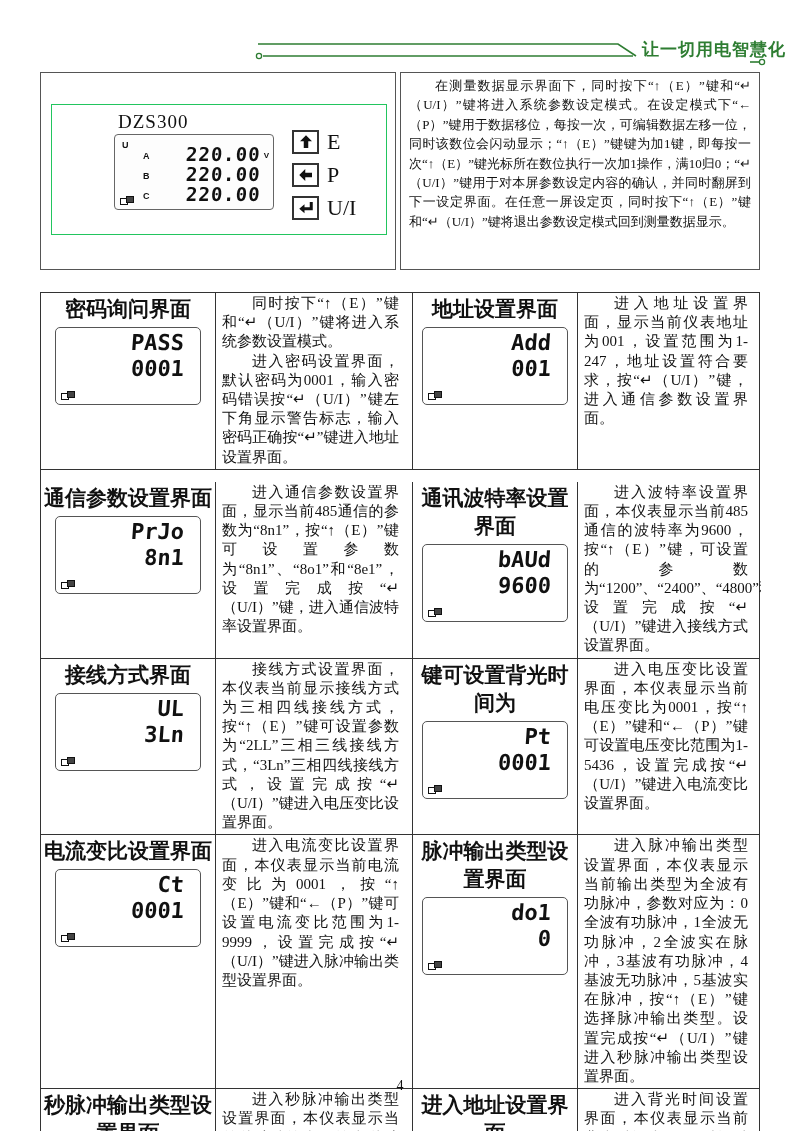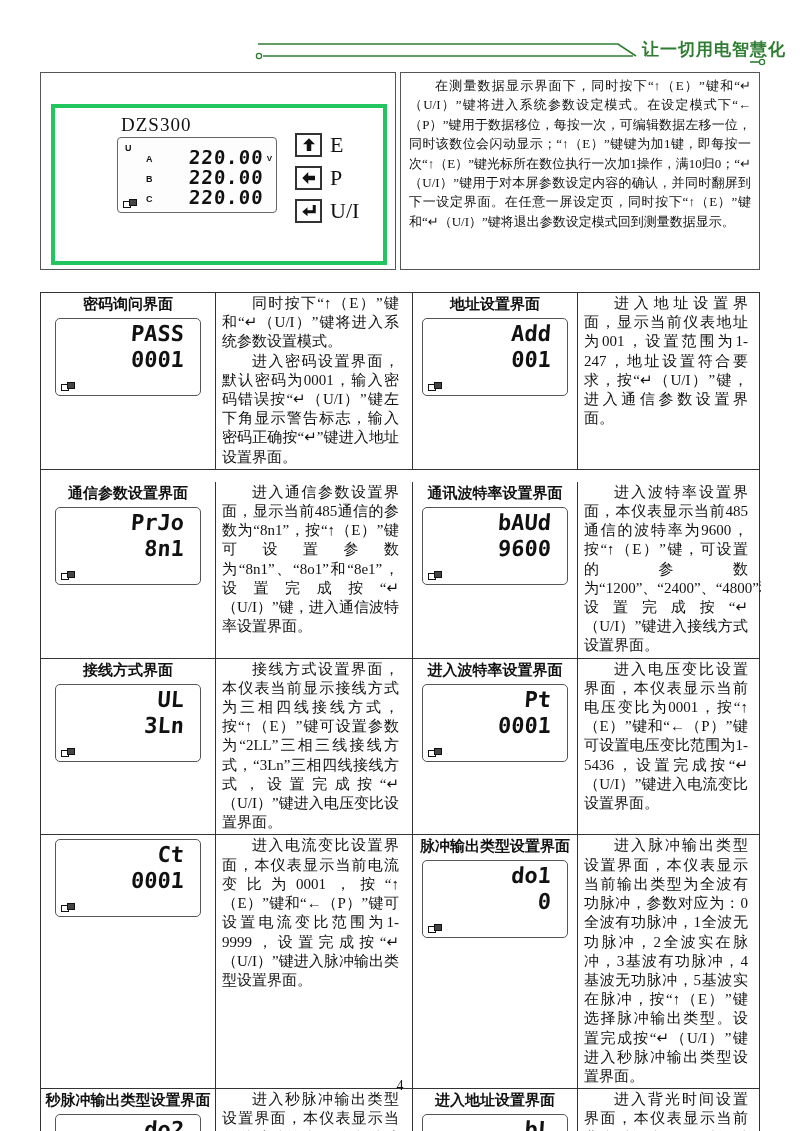--- a/index.html
+++ b/index.html
@@ -12,21 +12,21 @@
   .hdr{position:absolute;left:0;top:16px;width:800px;height:60px;}
   .hdr svg{position:absolute;left:0;top:0;}
   .slogan{
     position:absolute;left:642px;top:22px;width:120px;
     color:#2e7d32;font-weight:bold;font-size:17px;letter-spacing:1px;
     font-family:"Liberation Sans",sans-serif;white-space:nowrap;
   }
   
   .top-section{position:absolute;left:40px;top:72px;width:720px;height:198px;display:flex;gap:4px;}
   .meter-box{width:356px;height:198px;border:1px solid #555;position:relative;box-sizing:border-box;background:#fff;}
-  .meter-panel{position:absolute;left:10px;top:31px;width:336px;height:161px;border:4px solid #22c55e;box-sizing:border-box;}
+  .meter-panel{position:absolute;left:10px;top:31px;width:336px;height:131px;border:1px solid #22c55e;box-sizing:border-box;}
   .meter-model{position:absolute;left:66px;top:6px;font-size:19px;letter-spacing:1px;}
   .meter-lcd{
     position:absolute;left:62px;top:29px;width:160px;height:76px;
     border:1px solid #666;border-radius:4px;background:#fdfdfd;box-sizing:border-box;
   }
   .u-label{position:absolute;left:7px;top:5px;font-size:9px;font-weight:bold;font-family:"Liberation Sans",sans-serif;}
   .meter-lcd .unit{position:absolute;right:4px;top:16px;font-size:8px;font-weight:bold;font-family:"Liberation Sans",sans-serif;}
   .lcd-row{position:absolute;left:28px;width:118px;height:22px;}
   .lcd-row .phase{position:absolute;left:0;top:8px;font-size:9px;font-weight:bold;font-family:"Liberation Sans",sans-serif;}
   .val7{
@@ -43,21 +43,21 @@
   .btn svg{display:block;}
   .btn-label{font-size:22px;margin-left:8px;white-space:nowrap;}
   .intro-box{width:360px;height:198px;border:1px solid #555;box-sizing:border-box;padding:3px 8px;}
   .intro-box p{margin:0;font-size:13px;line-height:19.4px;text-align:justify;text-indent:2em;}
   
   .ptable{position:absolute;left:40px;top:292px;width:720px;border:1.5px solid #333;box-sizing:border-box;background:#fff;}
   .trow{display:grid;grid-template-columns:175px 197px 165px 183px;border-bottom:1px solid #333;}
   .trow:last-child{border-bottom:none;}
   .cell{border-right:1px solid #333;box-sizing:border-box;overflow:hidden;}
   .cell:last-child{border-right:none;}
-  .screen-title{text-align:center;font-weight:bold;font-size:15px;padding-top:2px;font-family:"Liberation Sans",sans-serif;}
+  .screen-title{text-align:center;font-weight:bold;font-size:21px;padding-top:2px;font-family:"Liberation Sans",sans-serif;}
   .lcd{
     position:relative;width:146px;height:78px;margin:4px auto 4px auto;
     border:1px solid #555;border-radius:5px;background:#fff;box-sizing:border-box;
   }
   .lcd-line1,.lcd-line2{
     text-align:right;padding-right:16px;
     font-family:"DejaVu Sans Mono",monospace;font-weight:bold;font-size:22px;line-height:24px;
     transform:skewX(-4deg);
   }
   .lcd-line1{margin-top:3px;}
@@ -198,34 +198,35 @@
       <div class="lcd">
         <div class="lcd-line1">UL</div>
         <div class="lcd-line2">3Ln</div>
         <span class="comm-icon"></span>
       </div>
     </div>
     <div class="cell text-cell">
       <p>接线方式设置界面，本仪表当前显示接线方式为三相四线接线方式，按“↑（E）”键可设置参数为“2LL”三相三线接线方式，“3Ln”三相四线接线方式，设置完成按“↵（U/I）”键进入电压变比设置界面。</p>
     </div>
     <div class="cell screen-cell">
-      <div class="screen-title">进入波特率设置界面</div>
+      <div class="screen-title">键可设置背光时间为</div>
       <div class="lcd">
         <div class="lcd-line1">Pt</div>
         <div class="lcd-line2">0001</div>
         <span class="comm-icon"></span>
       </div>
     </div>
     <div class="cell text-cell">
       <p>进入电压变比设置界面，本仪表显示当前电压变比为0001，按“↑（E）”键和“←（P）”键可设置电压变比范围为1-5436，设置完成按“↵（U/I）”键进入电流变比设置界面。</p>
     </div>
   </div>
 
   <div class="trow" style="min-height:212px;">
     <div class="cell screen-cell">
+      <div class="screen-title">电流变比设置界面</div>
       <div class="lcd">
         <div class="lcd-line1">Ct</div>
         <div class="lcd-line2">0001</div>
         <span class="comm-icon"></span>
       </div>
     </div>
     <div class="cell text-cell">
       <p>进入电流变比设置界面，本仪表显示当前电流变比为0001，按“↑（E）”键和“←（P）”键可设置电流变比范围为1-9999，设置完成按“↵（U/I）”键进入脉冲输出类型设置界面。</p>
     </div>
     <div class="cell screen-cell">

